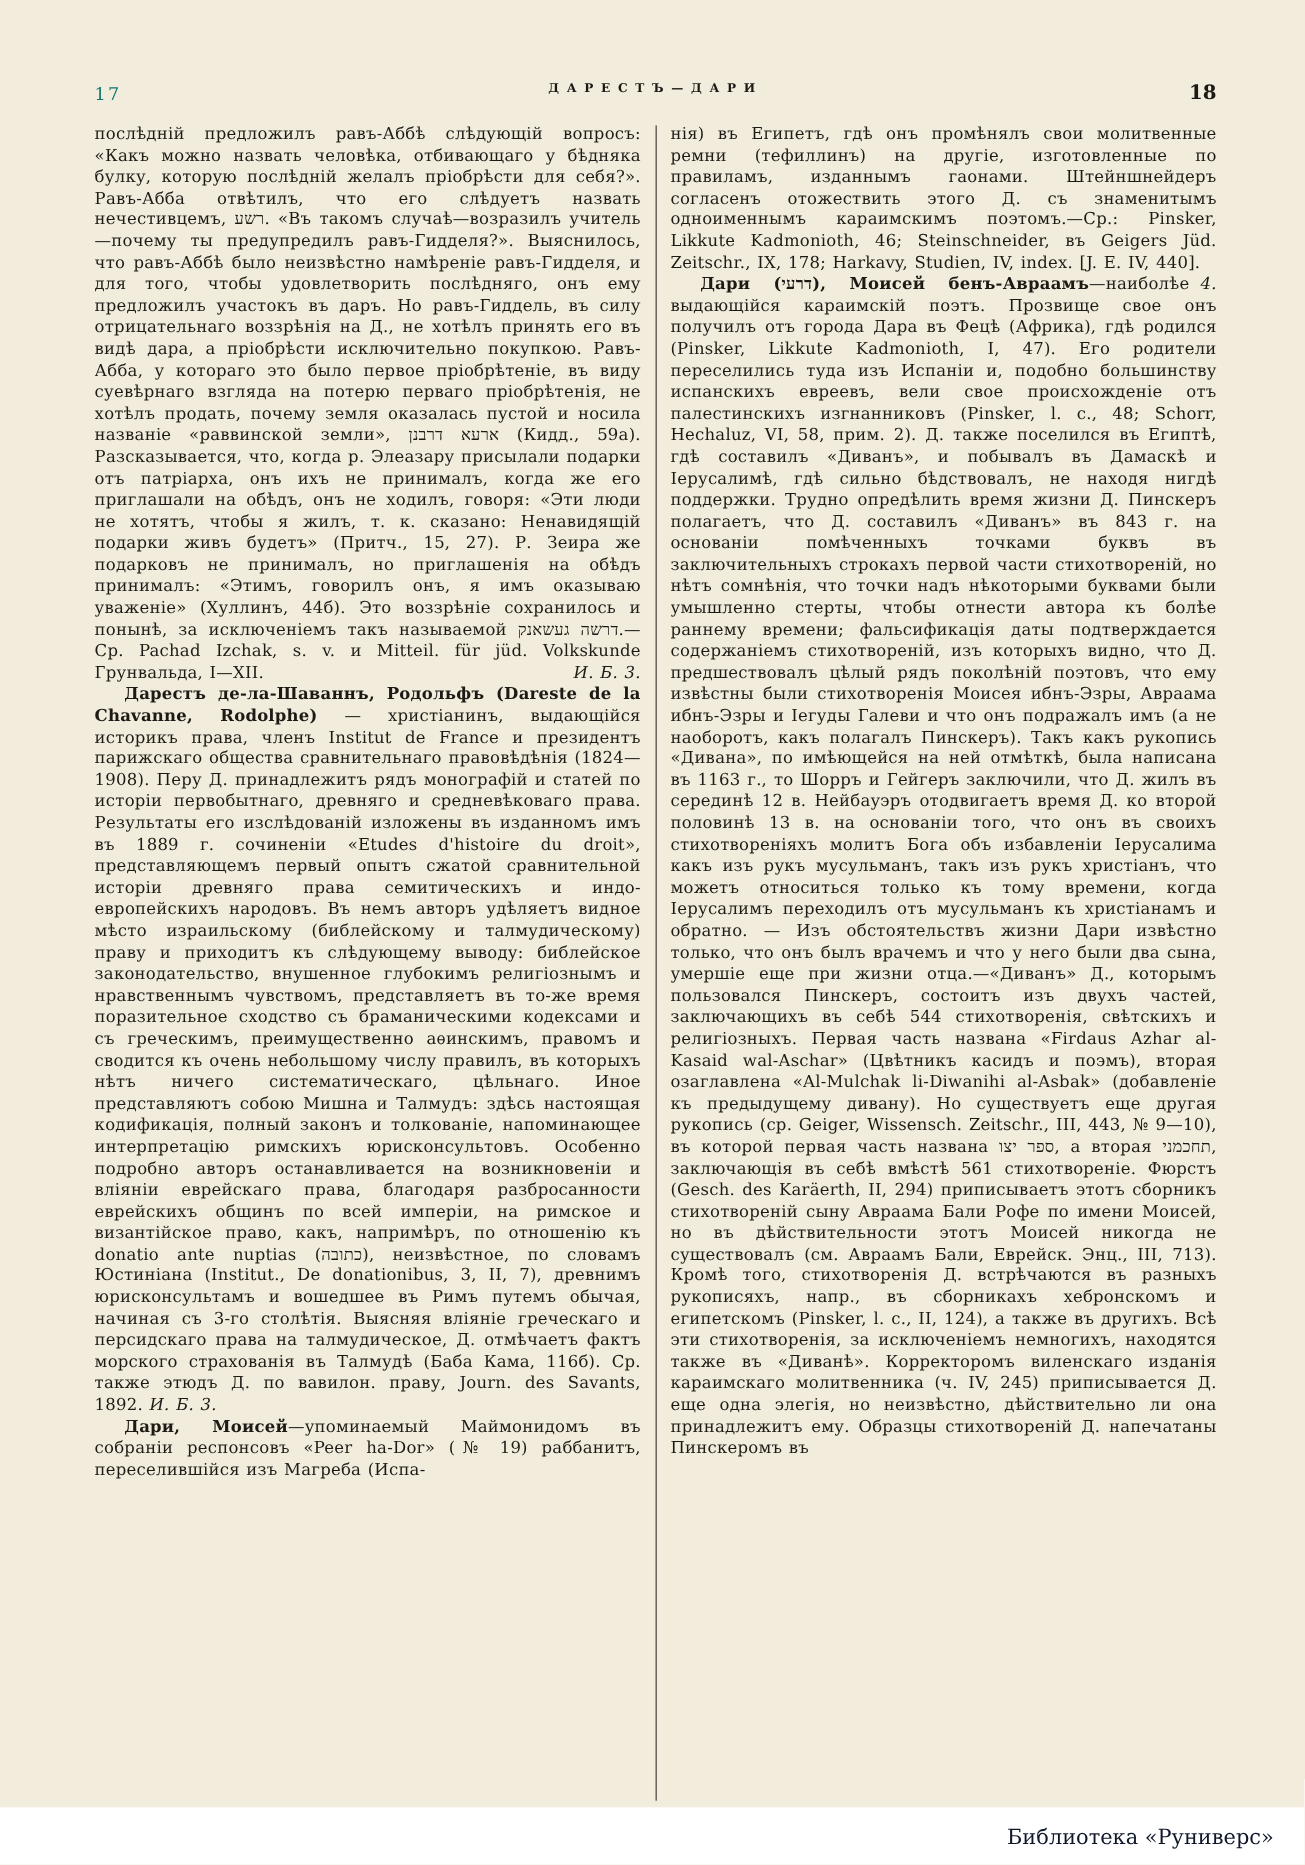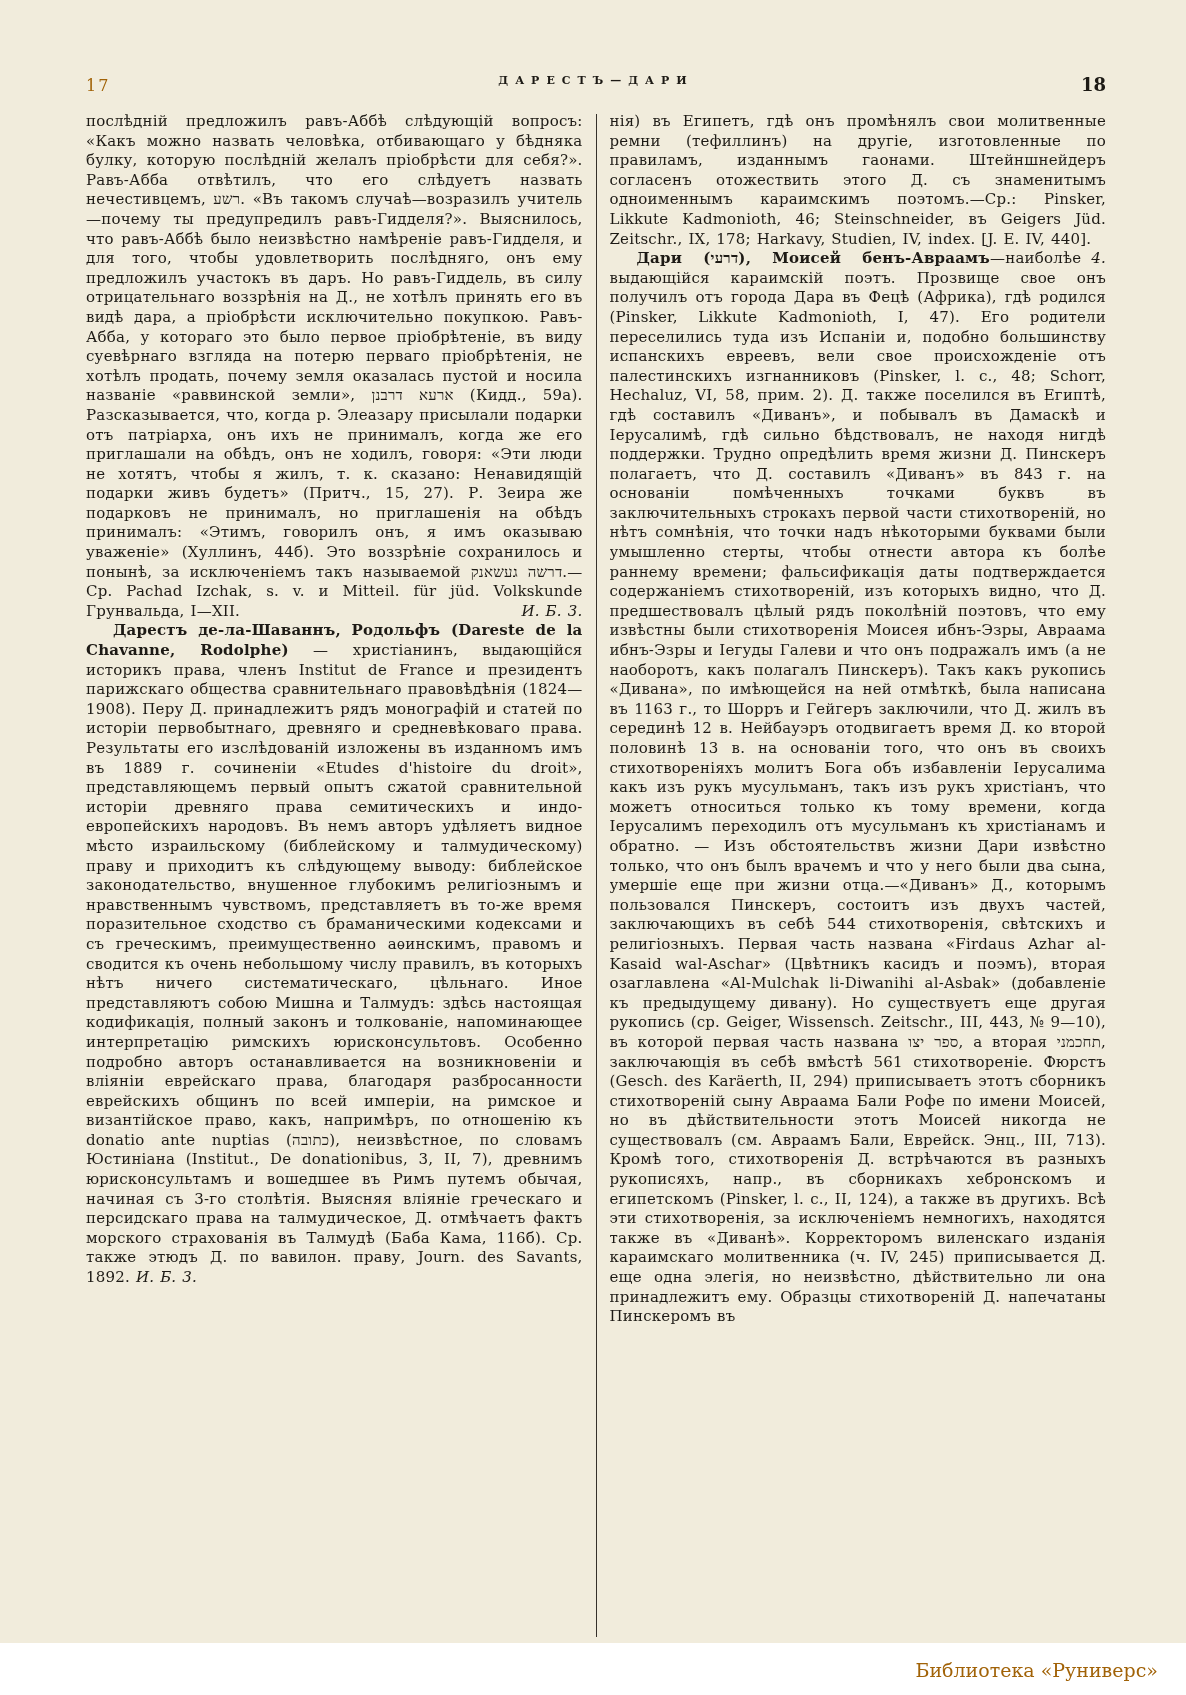--- a/index.html
+++ b/index.html
@@ -15,21 +15,21 @@
     color: #1d1a15;
     overflow: hidden;
   }
 
   .page-header {
     position: absolute;
     top: 74px; left: 86px; right: 80px;
     height: 26px;
     font-size: 16px;
   }
-  .header-left  { position: absolute; left: 0; top: 2px; letter-spacing: 2px; color: #a16207; }
+  .header-left  { position: absolute; left: 0; top: 2px; letter-spacing: 2px; color: #0f766e; }
   .header-center {
     position: absolute; left: 50%; top: 0;
     transform: translateX(-50%);
     font-weight: bold; letter-spacing: 7px; font-size: 11px;
   }
   .header-right { position: absolute; right: 0; top: 0; font-size: 18px; font-weight: bold; }
 
   .columns {
     position: absolute;
     top: 112px; left: 86px; right: 80px; bottom: 58px;
@@ -60,38 +60,39 @@
   .bottom-strip {
     position: absolute;
     left: 0; right: 0; bottom: 0;
     height: 52px;
     background: #ffffff;
   }
   .watermark {
     position: absolute;
     right: 28px; bottom: 14px;
     font-size: 19px;
-    color: #a16207;
+    color: #0f172a;
   }
 </style>
 </head>
 <body>
 
 <div class="page">
 
   <div class="page-header">
     <span class="header-left">17</span>
     <span class="header-center">ДАРЕСТЪ—ДАРИ</span>
     <span class="header-right">18</span>
   </div>
 
   <div class="columns">
     <div class="col" id="col-left">
         <p class="para"><span>послѣдній предложилъ равъ-Аббѣ слѣдующій вопросъ: «Какъ можно назвать человѣка, отбивающаго у бѣдняка булку, которую послѣдній желалъ пріобрѣсти для себя?». Равъ-Абба отвѣтилъ, что его слѣдуетъ назвать нечестивцемъ, רשע. «Въ такомъ случаѣ—возразилъ учитель—почему ты предупредилъ равъ-Гидделя?». Выяснилось, что равъ-Аббѣ было неизвѣстно намѣреніе равъ-Гидделя, и для того, чтобы удовлетворить послѣдняго, онъ ему предложилъ участокъ въ даръ. Но равъ-Гиддель, въ силу отрицательнаго воззрѣнія на Д., не хотѣлъ принять его въ видѣ дара, а пріобрѣсти исключительно покупкою. Равъ-Абба, у котораго это было первое пріобрѣтеніе, въ виду суевѣрнаго взгляда на потерю перваго пріобрѣтенія, не хотѣлъ продать, почему земля оказалась пустой и носила названіе «раввинской земли», ארעא דרבנן (Кидд., 59а). Разсказывается, что, когда р. Элеазару присылали подарки отъ патріарха, онъ ихъ не принималъ, когда же его приглашали на обѣдъ, онъ не ходилъ, говоря: «Эти люди не хотятъ, чтобы я жилъ, т. к. сказано: Ненавидящій подарки живъ будетъ» (Притч., 15, 27). Р. Зеира же подарковъ не принималъ, но приглашенія на обѣдъ принималъ: «Этимъ, говорилъ онъ, я имъ оказываю уваженіе» (Хуллинъ, 44б). Это воззрѣніе сохранилось и понынѣ, за исключеніемъ такъ называемой דרשה געשאנק.—Ср. Pachad Izchak, s. v. и Mitteil. für jüd. Volkskunde Грунвальда, I—XII.</span><span class="sig">И. Б.  3.</span></p>
         <p class="para indent"><span class="bold">Дарестъ де-ла-Шаваннъ, Родольфъ (Dareste de la Chavanne, Rodolphe)</span><span> — христіанинъ, выдающійся историкъ права, членъ Institut de France и президентъ парижскаго общества сравнительнаго правовѣдѣнія (1824—1908). Перу Д. принадлежитъ рядъ монографій и статей по исторіи первобытнаго, древняго и средневѣковаго права. Результаты его изслѣдованій изложены въ изданномъ имъ въ 1889 г. сочиненіи «Etudes d'histoire du droit», представляющемъ первый опытъ сжатой сравнительной исторіи древняго права семитическихъ и индо-европейскихъ народовъ. Въ немъ авторъ удѣляетъ видное мѣсто израильскому (библейскому и талмудическому) праву и приходитъ къ слѣдующему выводу: библейское законодательство, внушенное глубокимъ религіознымъ и нравственнымъ чувствомъ, представляетъ въ то-же время поразительное сходство съ браманическими кодексами и съ греческимъ, преимущественно аѳинскимъ, правомъ и сводится къ очень небольшому числу правилъ, въ которыхъ нѣтъ ничего систематическаго, цѣльнаго. Иное представляютъ собою Мишна и Талмудъ: здѣсь настоящая кодификація, полный законъ и толкованіе, напоминающее интерпретацію римскихъ юрисконсультовъ. Особенно подробно авторъ останавливается на возникновеніи и вліяніи еврейскаго права, благодаря разбросанности еврейскихъ общинъ по всей имперіи, на римское и византійское право, какъ, напримѣръ, по отношенію къ donatio ante nuptias (כתובה), неизвѣстное, по словамъ Юстиніана (Institut., De donationibus, 3, II, 7), древнимъ юрисконсультамъ и вошедшее въ Римъ путемъ обычая, начиная съ 3-го столѣтія. Выясняя вліяніе греческаго и персидскаго права на талмудическое, Д. отмѣчаетъ фактъ морского страхованія въ Талмудѣ (Баба Кама, 116б). Ср. также этюдъ Д. по вавилон. праву, Journ. des Savants, 1892.</span><span class="italic"> И. Б. 3.</span></p>
+        <p class="para indent"><span class="bold">Дари, Моисей</span><span>—упоминаемый Маймонидомъ въ собраніи респонсовъ «Peer ha-Dor» (№ 19) раббанитъ, переселившійся изъ Магреба (Испа-</span></p>
       </div>
     <div class="divider"></div>
     <div class="col" id="col-right">
         <p class="para"><span>нія) въ Египетъ, гдѣ онъ промѣнялъ свои молитвенные ремни (тефиллинъ) на другіе, изготовленные по правиламъ, изданнымъ гаонами. Штейншнейдеръ согласенъ отожествить этого Д. съ знаменитымъ одноименнымъ караимскимъ поэтомъ.—Ср.: Pinsker, Likkute Kadmonioth, 46; Steinschneider, въ Geigers Jüd. Zeitschr., IX, 178; Harkavy, Studien, IV, index. [J. E. IV, 440].</span><span class="sig">4.</span></p>
         <p class="para indent"><span class="bold">Дари (דרעי), Моисей бенъ-Авраамъ</span><span>—наиболѣе выдающійся караимскій поэтъ. Прозвище свое онъ получилъ отъ города Дара въ Фецѣ (Африка), гдѣ родился (Pinsker, Likkute Kadmonioth, I, 47). Его родители переселились туда изъ Испаніи и, подобно большинству испанскихъ евреевъ, вели свое происхожденіе отъ палестинскихъ изгнанниковъ (Pinsker, l. c., 48; Schorr, Hechaluz, VI, 58, прим. 2). Д. также поселился въ Египтѣ, гдѣ составилъ «Диванъ», и побывалъ въ Дамаскѣ и Іерусалимѣ, гдѣ сильно бѣдствовалъ, не находя нигдѣ поддержки. Трудно опредѣлить время жизни Д. Пинскеръ полагаетъ, что Д. составилъ «Диванъ» въ 843 г. на основаніи помѣченныхъ точками буквъ въ заключительныхъ строкахъ первой части стихотвореній, но нѣтъ сомнѣнія, что точки надъ нѣкоторыми буквами были умышленно стерты, чтобы отнести автора къ болѣе раннему времени; фальсификація даты подтверждается содержаніемъ стихотвореній, изъ которыхъ видно, что Д. предшествовалъ цѣлый рядъ поколѣній поэтовъ, что ему извѣстны были стихотворенія Моисея ибнъ-Эзры, Авраама ибнъ-Эзры и Іегуды Галеви и что онъ подражалъ имъ (а не наоборотъ, какъ полагалъ Пинскеръ). Такъ какъ рукопись «Дивана», по имѣющейся на ней отмѣткѣ, была написана въ 1163 г., то Шорръ и Гейгеръ заключили, что Д. жилъ въ серединѣ 12 в. Нейбауэръ отодвигаетъ время Д. ко второй половинѣ 13 в. на основаніи того, что онъ въ своихъ стихотвореніяхъ молитъ Бога объ избавленіи Іерусалима какъ изъ рукъ мусульманъ, такъ изъ рукъ христіанъ, что можетъ относиться только къ тому времени, когда Іерусалимъ переходилъ отъ мусульманъ къ христіанамъ и обратно. — Изъ обстоятельствъ жизни Дари извѣстно только, что онъ былъ врачемъ и что у него были два сына, умершіе еще при жизни отца.—«Диванъ» Д., которымъ пользовался Пинскеръ, состоитъ изъ двухъ частей, заключающихъ въ себѣ 544 стихотворенія, свѣтскихъ и религіозныхъ. Первая часть названа «Firdaus Azhar al-Kasaid wal-Aschar» (Цвѣтникъ касидъ и поэмъ), вторая озаглавлена «Al-Mulchak li-Diwanihi al-Asbak» (добавленіе къ предыдущему дивану). Но существуетъ еще другая рукопись (ср. Geiger, Wissensch. Zeitschr., III, 443, № 9—10), въ которой первая часть названа ספר יצו, а вторая תחכמני, заключающія въ себѣ вмѣстѣ 561 стихотвореніе. Фюрстъ (Gesch. des Karäerth, II, 294) приписываетъ этотъ сборникъ стихотвореній сыну Авраама Бали Рофе по имени Моисей, но въ дѣйствительности этотъ Моисей никогда не существовалъ (см. Авраамъ Бали, Еврейск. Энц., III, 713). Кромѣ того, стихотворенія Д. встрѣчаются въ разныхъ рукописяхъ, напр., въ сборникахъ хебронскомъ и египетскомъ (Pinsker, l. c., II, 124), а также въ другихъ. Всѣ эти стихотворенія, за исключеніемъ немногихъ, находятся также въ «Диванѣ». Корректоромъ виленскаго изданія караимскаго молитвенника (ч. IV, 245) приписывается Д. еще одна элегія, но неизвѣстно, дѣйствительно ли она принадлежитъ ему. Образцы стихотвореній Д. напечатаны Пинскеромъ въ</span></p>
       </div>
   </div>
 
   <div class="bottom-strip"></div>
   <div class="watermark">Библиотека «Руниверс»</div>

